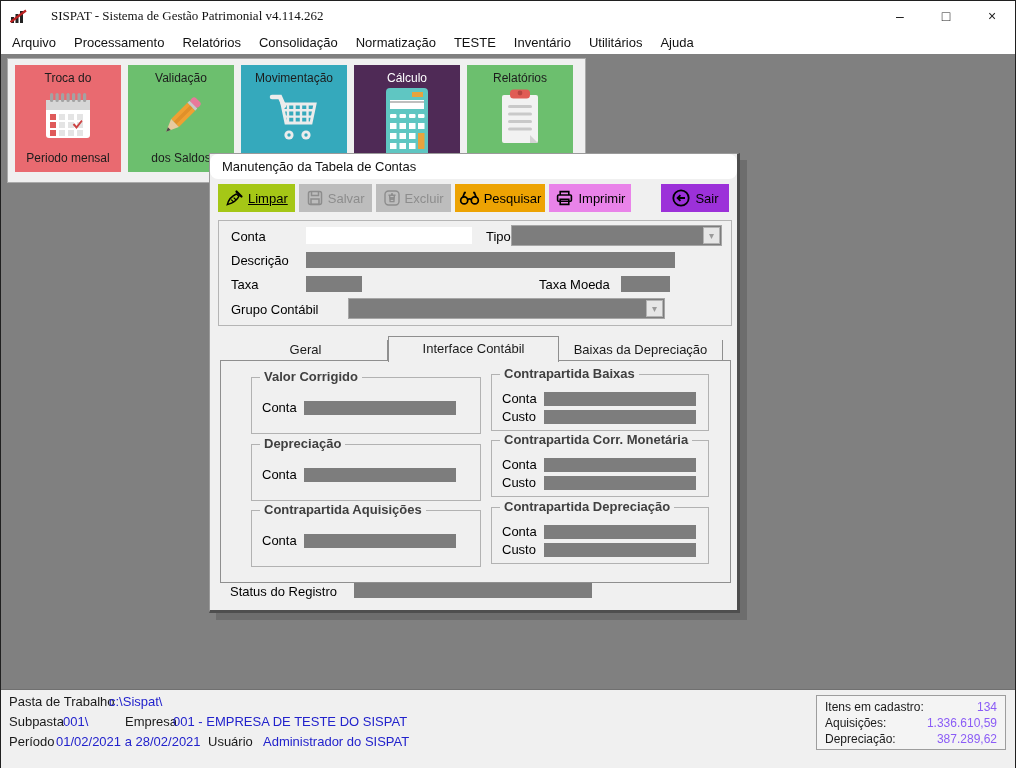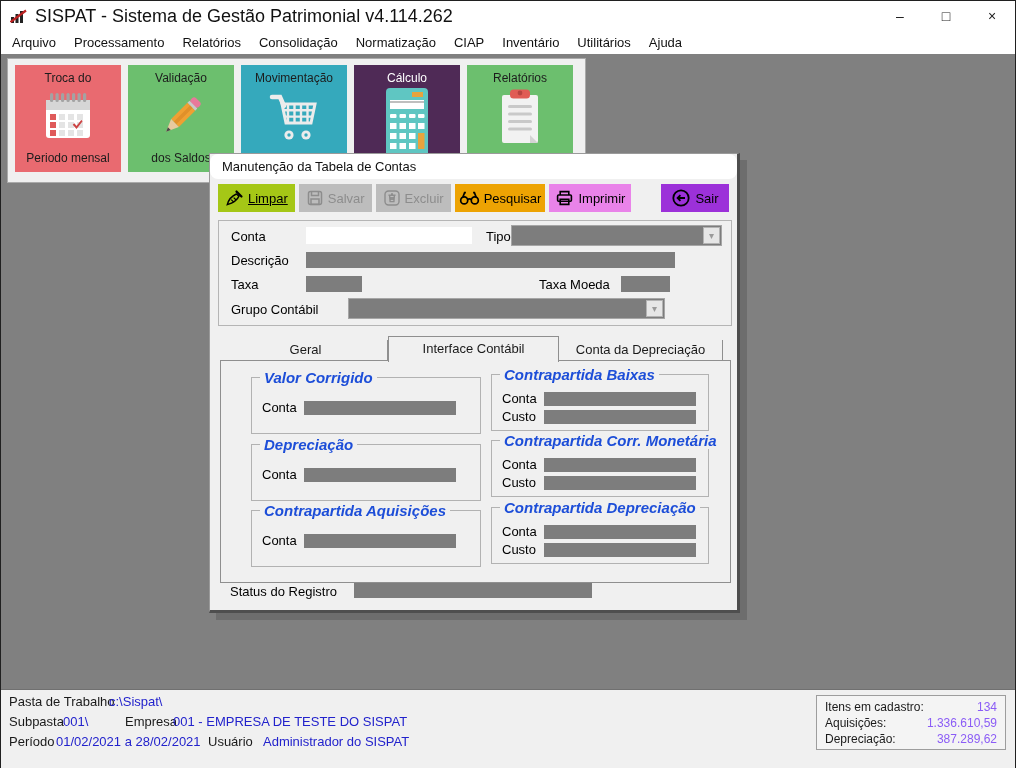--- a/index.html
+++ b/index.html
@@ -8,21 +8,21 @@
     font-family:"Liberation Sans","DejaVu Sans",sans-serif;
     font-size:13px; color:#1a1a1a; overflow:hidden;
   }
   .window {
     position:relative; width:1016px; height:768px;
     background:#808080; border:1px solid #202020;
   }
   
   .titlebar { position:absolute; left:0; top:0; width:100%; height:30px; background:#ffffff; }
   .app-icon { position:absolute; left:9px; top:8px; width:18px; height:14px; }
-  .title-text { position:absolute; left:34px; top:0; line-height:30px; font-size:18px; color:#111; white-space:nowrap; }
+  .title-text { position:absolute; left:50px; top:0; line-height:30px; font-size:13px; color:#111; white-space:nowrap;font-family:Liberation Serif, serif; }
   .win-controls { position:absolute; right:0; top:0; height:30px; display:flex; }
   .win-ctrl { width:46px; height:30px; text-align:center; line-height:30px; font-size:14px; color:#222; cursor:default; }
   
   .menubar { position:absolute; left:0; top:30px; width:100%; height:23px; background:#ffffff; display:flex; align-items:flex-start; padding-left:2px; }
   .menu-item { padding:0 9px; height:23px; line-height:23px; color:#111; white-space:nowrap; }
   
   .toolbar-panel {
     position:absolute; left:6px; top:57px; width:579px; height:125px;
     background:#f0f0f0; border:1px solid #aaaaaa;
   }
@@ -65,21 +65,21 @@
   
   .tabstrip { position:absolute; left:10px; top:181px; width:511px; height:26px; display:flex; align-items:flex-end; }
   .tab { text-align:center; background:#f0f0f0; cursor:pointer; white-space:nowrap; }
   .tab-inactive { height:21px; line-height:20px; border-bottom:1px solid #8f8f8f; border-right:1px solid #8f8f8f; }
   .tab-first { margin-left:4px; width:164px; }
   .tab-active { width:171px; height:26px; line-height:24px; border:1px solid #8f8f8f; border-bottom:none; margin-bottom:-1px; background:#f0f0f0; z-index:2; }
   .tab-last { width:164px; }
   .tab-panel { position:absolute; left:10px; top:206px; width:511px; height:223px; border:1px solid #8f8f8f; background:#f0f0f0; }
   
   .fgroup { position:absolute; border:1px solid #b2b2b2; }
-  .fgroup-legend { position:absolute; top:-9px; left:8px; background:#f0f0f0; padding:0 4px; color:#1d4ed8; font-weight:bold; font-size:15px; white-space:nowrap;font-style:italic; }
+  .fgroup-legend { position:absolute; top:-9px; left:8px; background:#f0f0f0; padding:0 4px; color:#404040; font-weight:bold; font-size:13px; white-space:nowrap; }
   .frow { position:absolute; left:10px; display:flex; align-items:center; }
   .frow .flbl { width:42px; color:#000; }
   .frow .fval { width:152px; height:14px; background:#7d7d7d; }
   .g-left  { left:30px;  width:230px; height:57px; }
   .g-right { left:270px; width:218px; height:57px; }
   .row-single { top:22px; }
   .row-a { top:16px; }
   .row-b { top:34px; }
   
   .status-lbl { position:absolute; left:20px; top:430px; }
@@ -120,21 +120,21 @@
       <div class="win-ctrl">×</div>
     </div>
   </div>
 
   <div class="menubar">
     <span class="menu-item">Arquivo</span>
     <span class="menu-item">Processamento</span>
     <span class="menu-item">Relatórios</span>
     <span class="menu-item">Consolidação</span>
     <span class="menu-item">Normatização</span>
-    <span class="menu-item">CIAP</span>
+    <span class="menu-item">TESTE</span>
     <span class="menu-item">Inventário</span>
     <span class="menu-item">Utilitários</span>
     <span class="menu-item">Ajuda</span>
   </div>
 
   <div class="toolbar-panel">
     <div class="tiles">
 
       <div class="tile tile-1">
         <div class="tile-top">Troca do</div>
@@ -330,21 +330,21 @@
 
       <span class="lbl" style="left:12px; top:81px;">Grupo Contábil</span>
       <div class="combo" style="left:129px; top:77px; width:317px; height:21px;">
         <span class="combo-arrow">▾</span>
       </div>
     </div>
 
     <div class="tabstrip">
       <div class="tab tab-inactive tab-first">Geral</div>
       <div class="tab tab-active">Interface Contábil</div>
-      <div class="tab tab-inactive tab-last">Conta da Depreciação</div>
+      <div class="tab tab-inactive tab-last">Baixas da Depreciação</div>
     </div>
 
     <div class="tab-panel">
 
       <div class="fgroup g-left" style="top:16px;">
         <span class="fgroup-legend">Valor Corrigido</span>
         <div class="frow row-single">
           <span class="flbl">Conta</span>
           <span class="fval"></span>
         </div>

